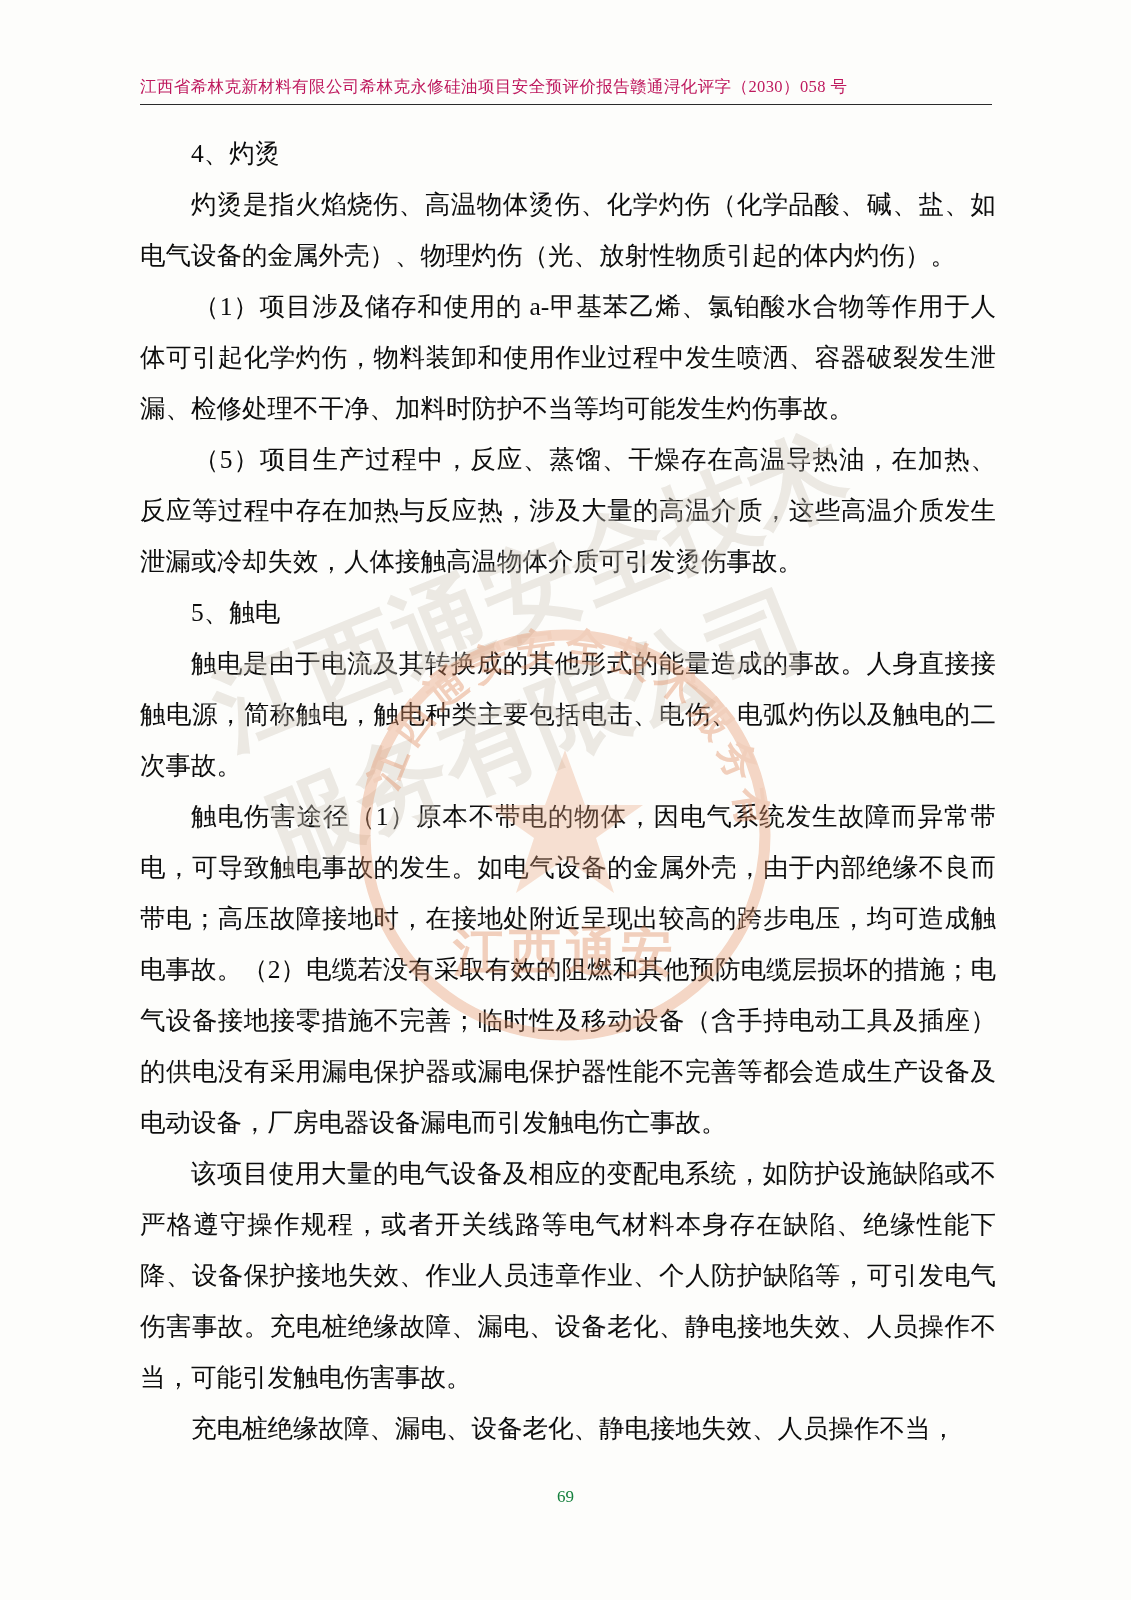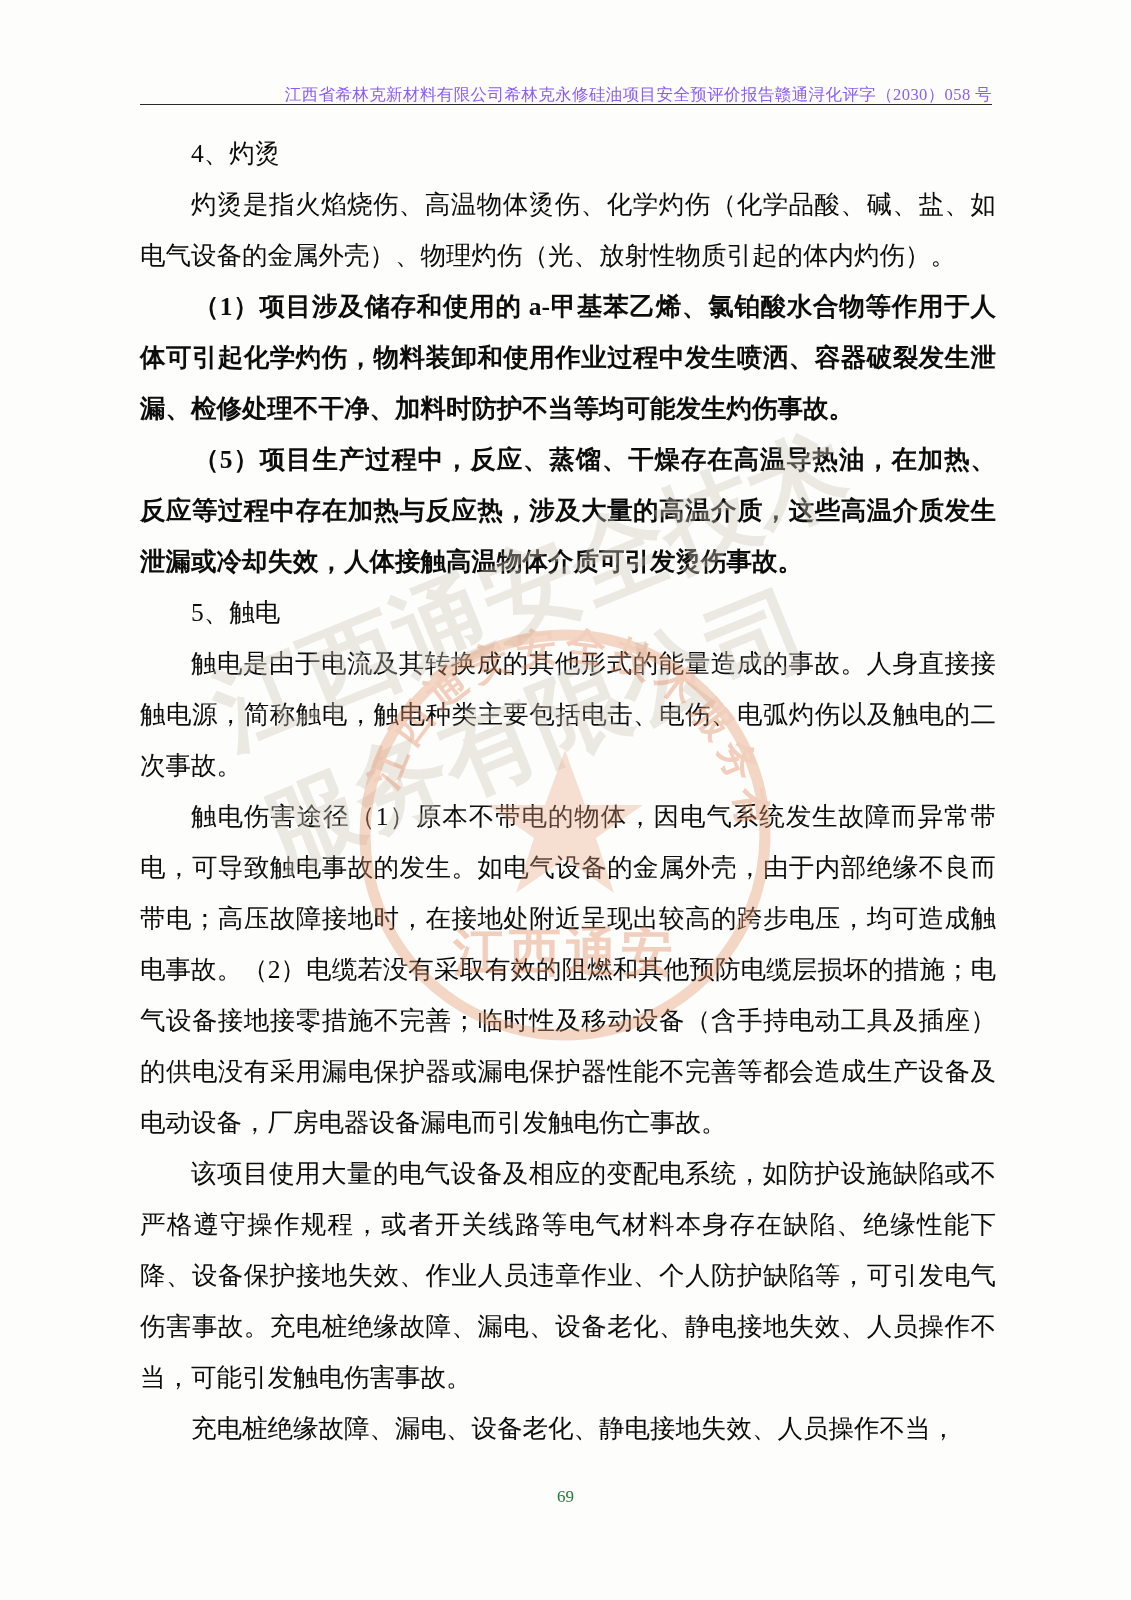--- a/index.html
+++ b/index.html
@@ -17,28 +17,28 @@
     height: 1600px;
     margin: 0 auto;
     background: #fdfdfb;
     overflow: hidden;
   }
 
   
   .header {
     position: absolute;
     left: 140px;
-    top: 84px;
+    top: 76px;
     width: 852px;
     display: flex;
-    justify-content: flex-end;
+    justify-content: flex-start;
     align-items: flex-end;
     font-size: 16.5px;
     letter-spacing: 0.4px;
-    color: #8b5cf6;
+    color: #be185d;
     white-space: nowrap;
   }
   .header-rule {
     position: absolute;
     left: 140px;
     top: 104px;
     width: 852px;
     height: 1px;
     background: #2a2a2a;
   }
@@ -54,21 +54,20 @@
     text-align: justify;
     text-justify: inter-ideograph;
     color: #0d0d0d;
   }
   .content p {
     margin: 0;
     text-indent: 2em;
   }
   .content p.sub {
     text-indent: 2.1em;
-    font-weight: bold;
   }
 
   
   .page-number {
     position: absolute;
     left: 0;
     top: 1487px;
     width: 1131px;
     text-align: center;
     font-size: 17px;

